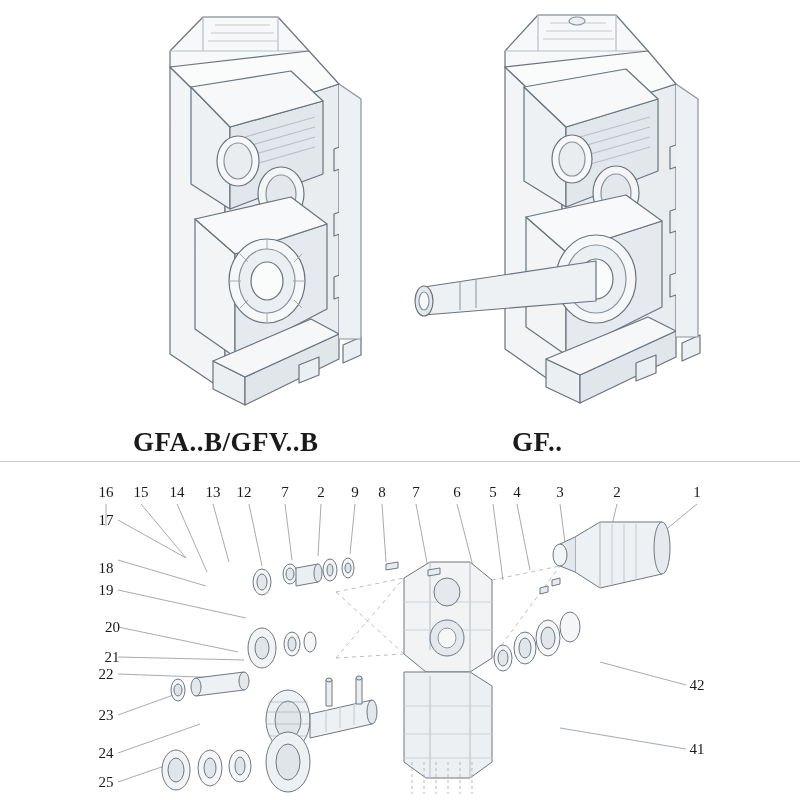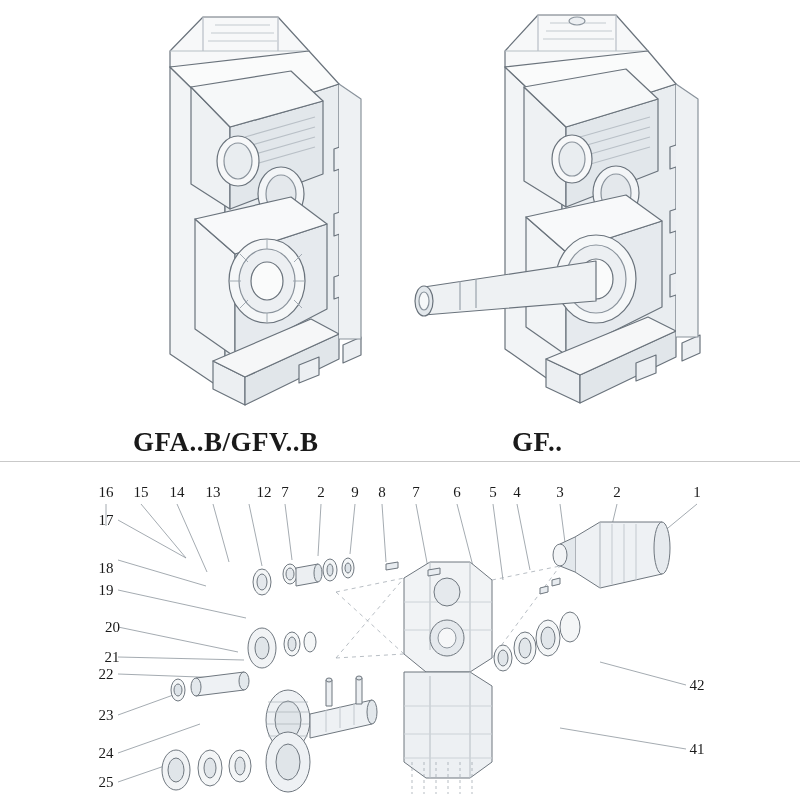--- a/index.html
+++ b/index.html
@@ -322,21 +322,21 @@
           <path d="M412 300 L412 332 M424 300 L424 332 M436 300 L436 332 M448 300 L448 332 M460 300 L460 332 M472 300 L472 332"></path>
         </g>
       </g>
     </svg>
 
     
     <div class="num" style="left:106px; top:22px;">16</div>
     <div class="num" style="left:141px; top:22px;">15</div>
     <div class="num" style="left:177px; top:22px;">14</div>
     <div class="num" style="left:213px; top:22px;">13</div>
-    <div class="num" style="left:264px; top:22px;">12</div>
+    <div class="num" style="left:244px; top:22px;">12</div>
     <div class="num" style="left:285px; top:22px;">7</div>
     <div class="num" style="left:321px; top:22px;">2</div>
     <div class="num" style="left:355px; top:22px;">9</div>
     <div class="num" style="left:382px; top:22px;">8</div>
     <div class="num" style="left:416px; top:22px;">7</div>
     <div class="num" style="left:457px; top:22px;">6</div>
     <div class="num" style="left:493px; top:22px;">5</div>
     <div class="num" style="left:517px; top:22px;">4</div>
     <div class="num" style="left:560px; top:22px;">3</div>
     <div class="num" style="left:617px; top:22px;">2</div>

